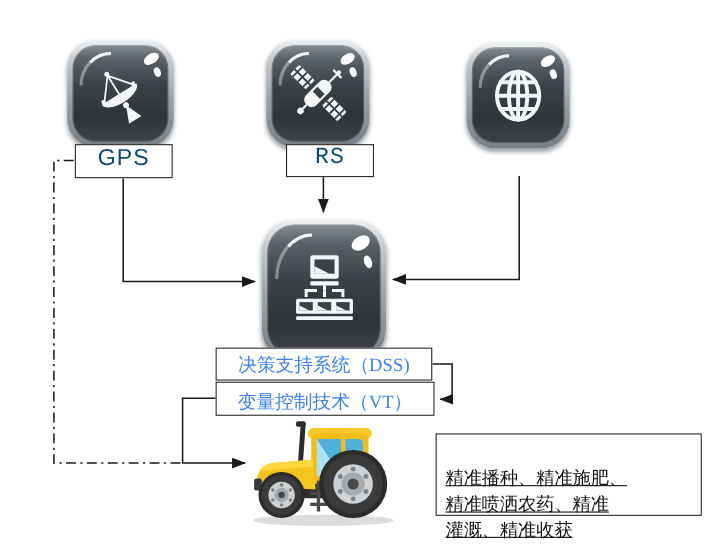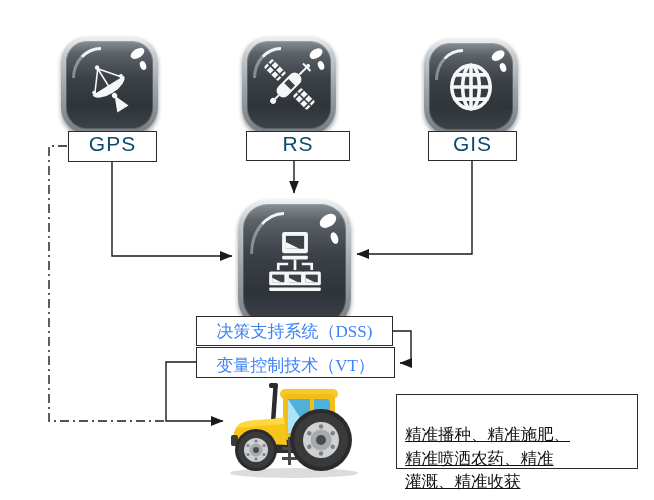--- a/index.html
+++ b/index.html
@@ -166,25 +166,22 @@
             <rect x="-12" y="79" width="24" height="4.5" rx="1.5"></rect>
           </g>
         </g>
       </svg>
     </div>
   </div>
 
   <div class="labelbox" style="left:68px;top:131px;width:89px;height:31px;">
     <span>GPS</span>
   </div>
-  <div class="labelbox" style="left:246px;top:131px;width:104px;height:30px;">
+  <div class="labelbox" style="left:260px;top:131px;width:80px;height:30px;font-family:Liberation Mono, monospace;">
     <span>RS</span>
-  </div>
-  <div class="labelbox" style="left:428px;top:131px;width:89px;height:30px;">
-    <span>GIS</span>
   </div>
 
   <div class="cnbox" style="left:196px;top:316px;width:197px;height:30px;">
     <span>决策支持系统（DSS)</span>
   </div>
   <div class="cnbox" style="left:196px;top:347px;width:199px;height:31px;align-items:flex-end;">
     <span>变量控制技术（VT）</span>
   </div>
 
   <div class="outcomes" style="left:396px;top:394px;width:242px;height:75px;text-decoration:underline;">

